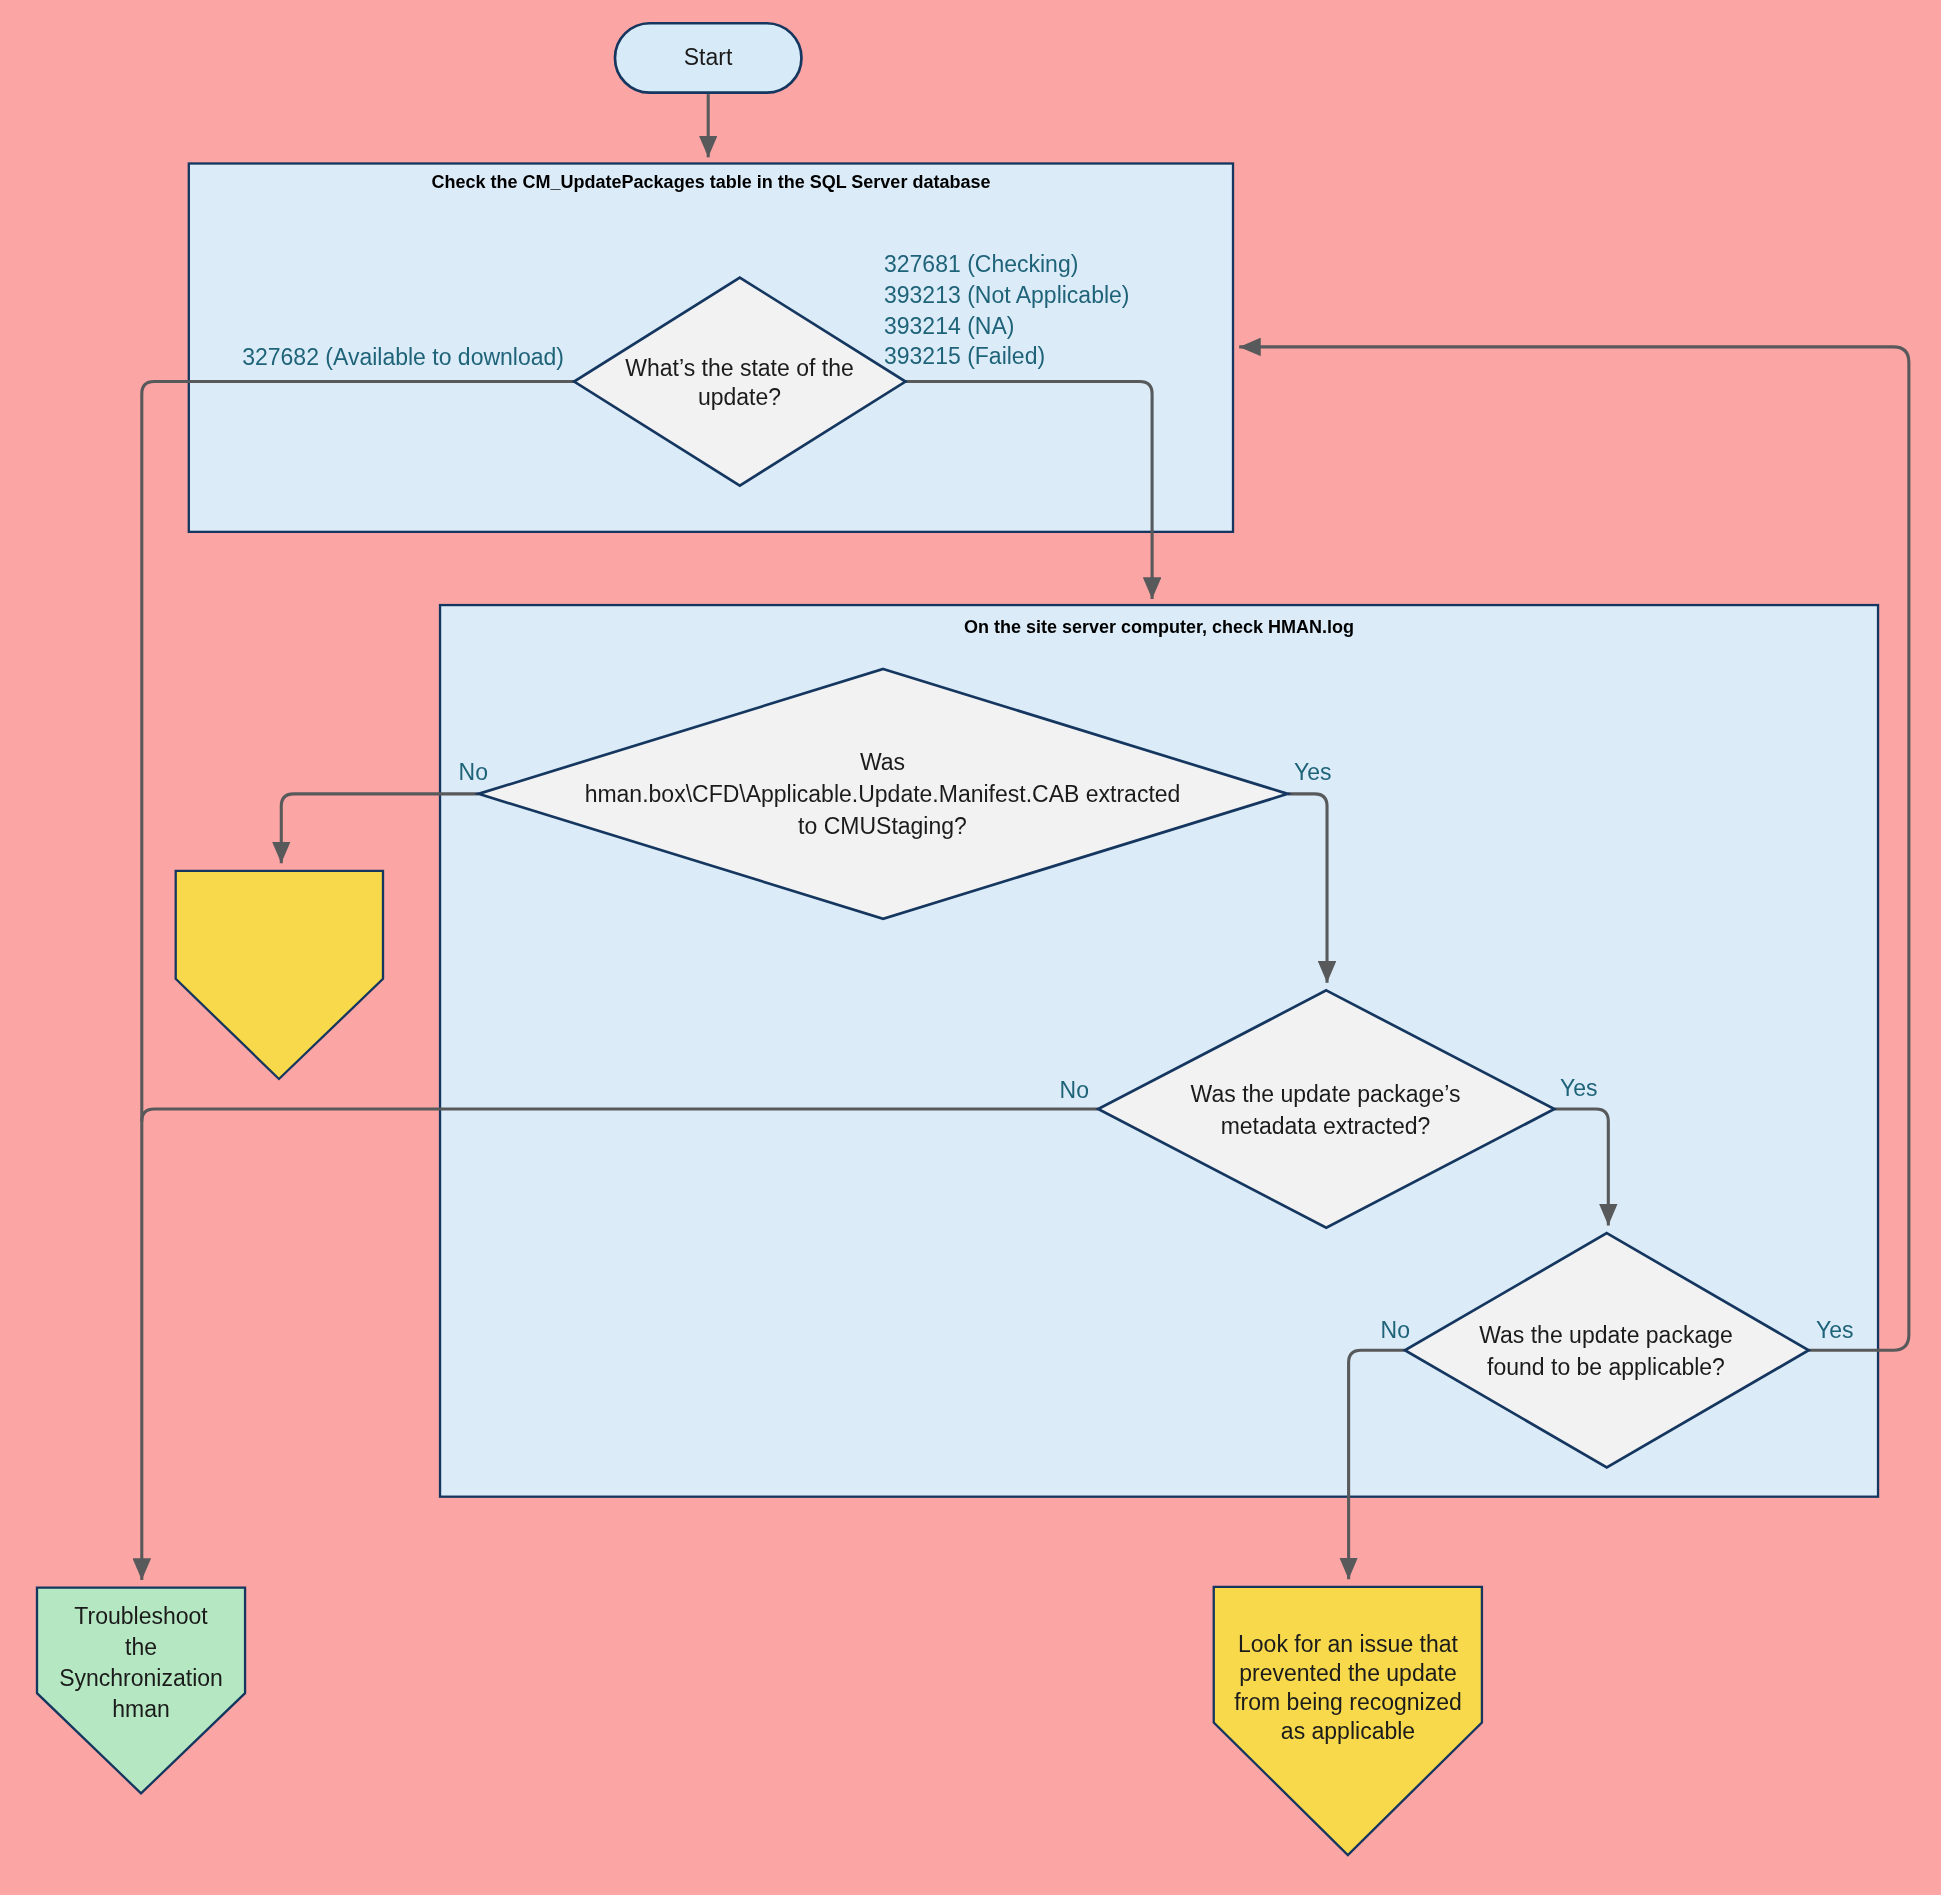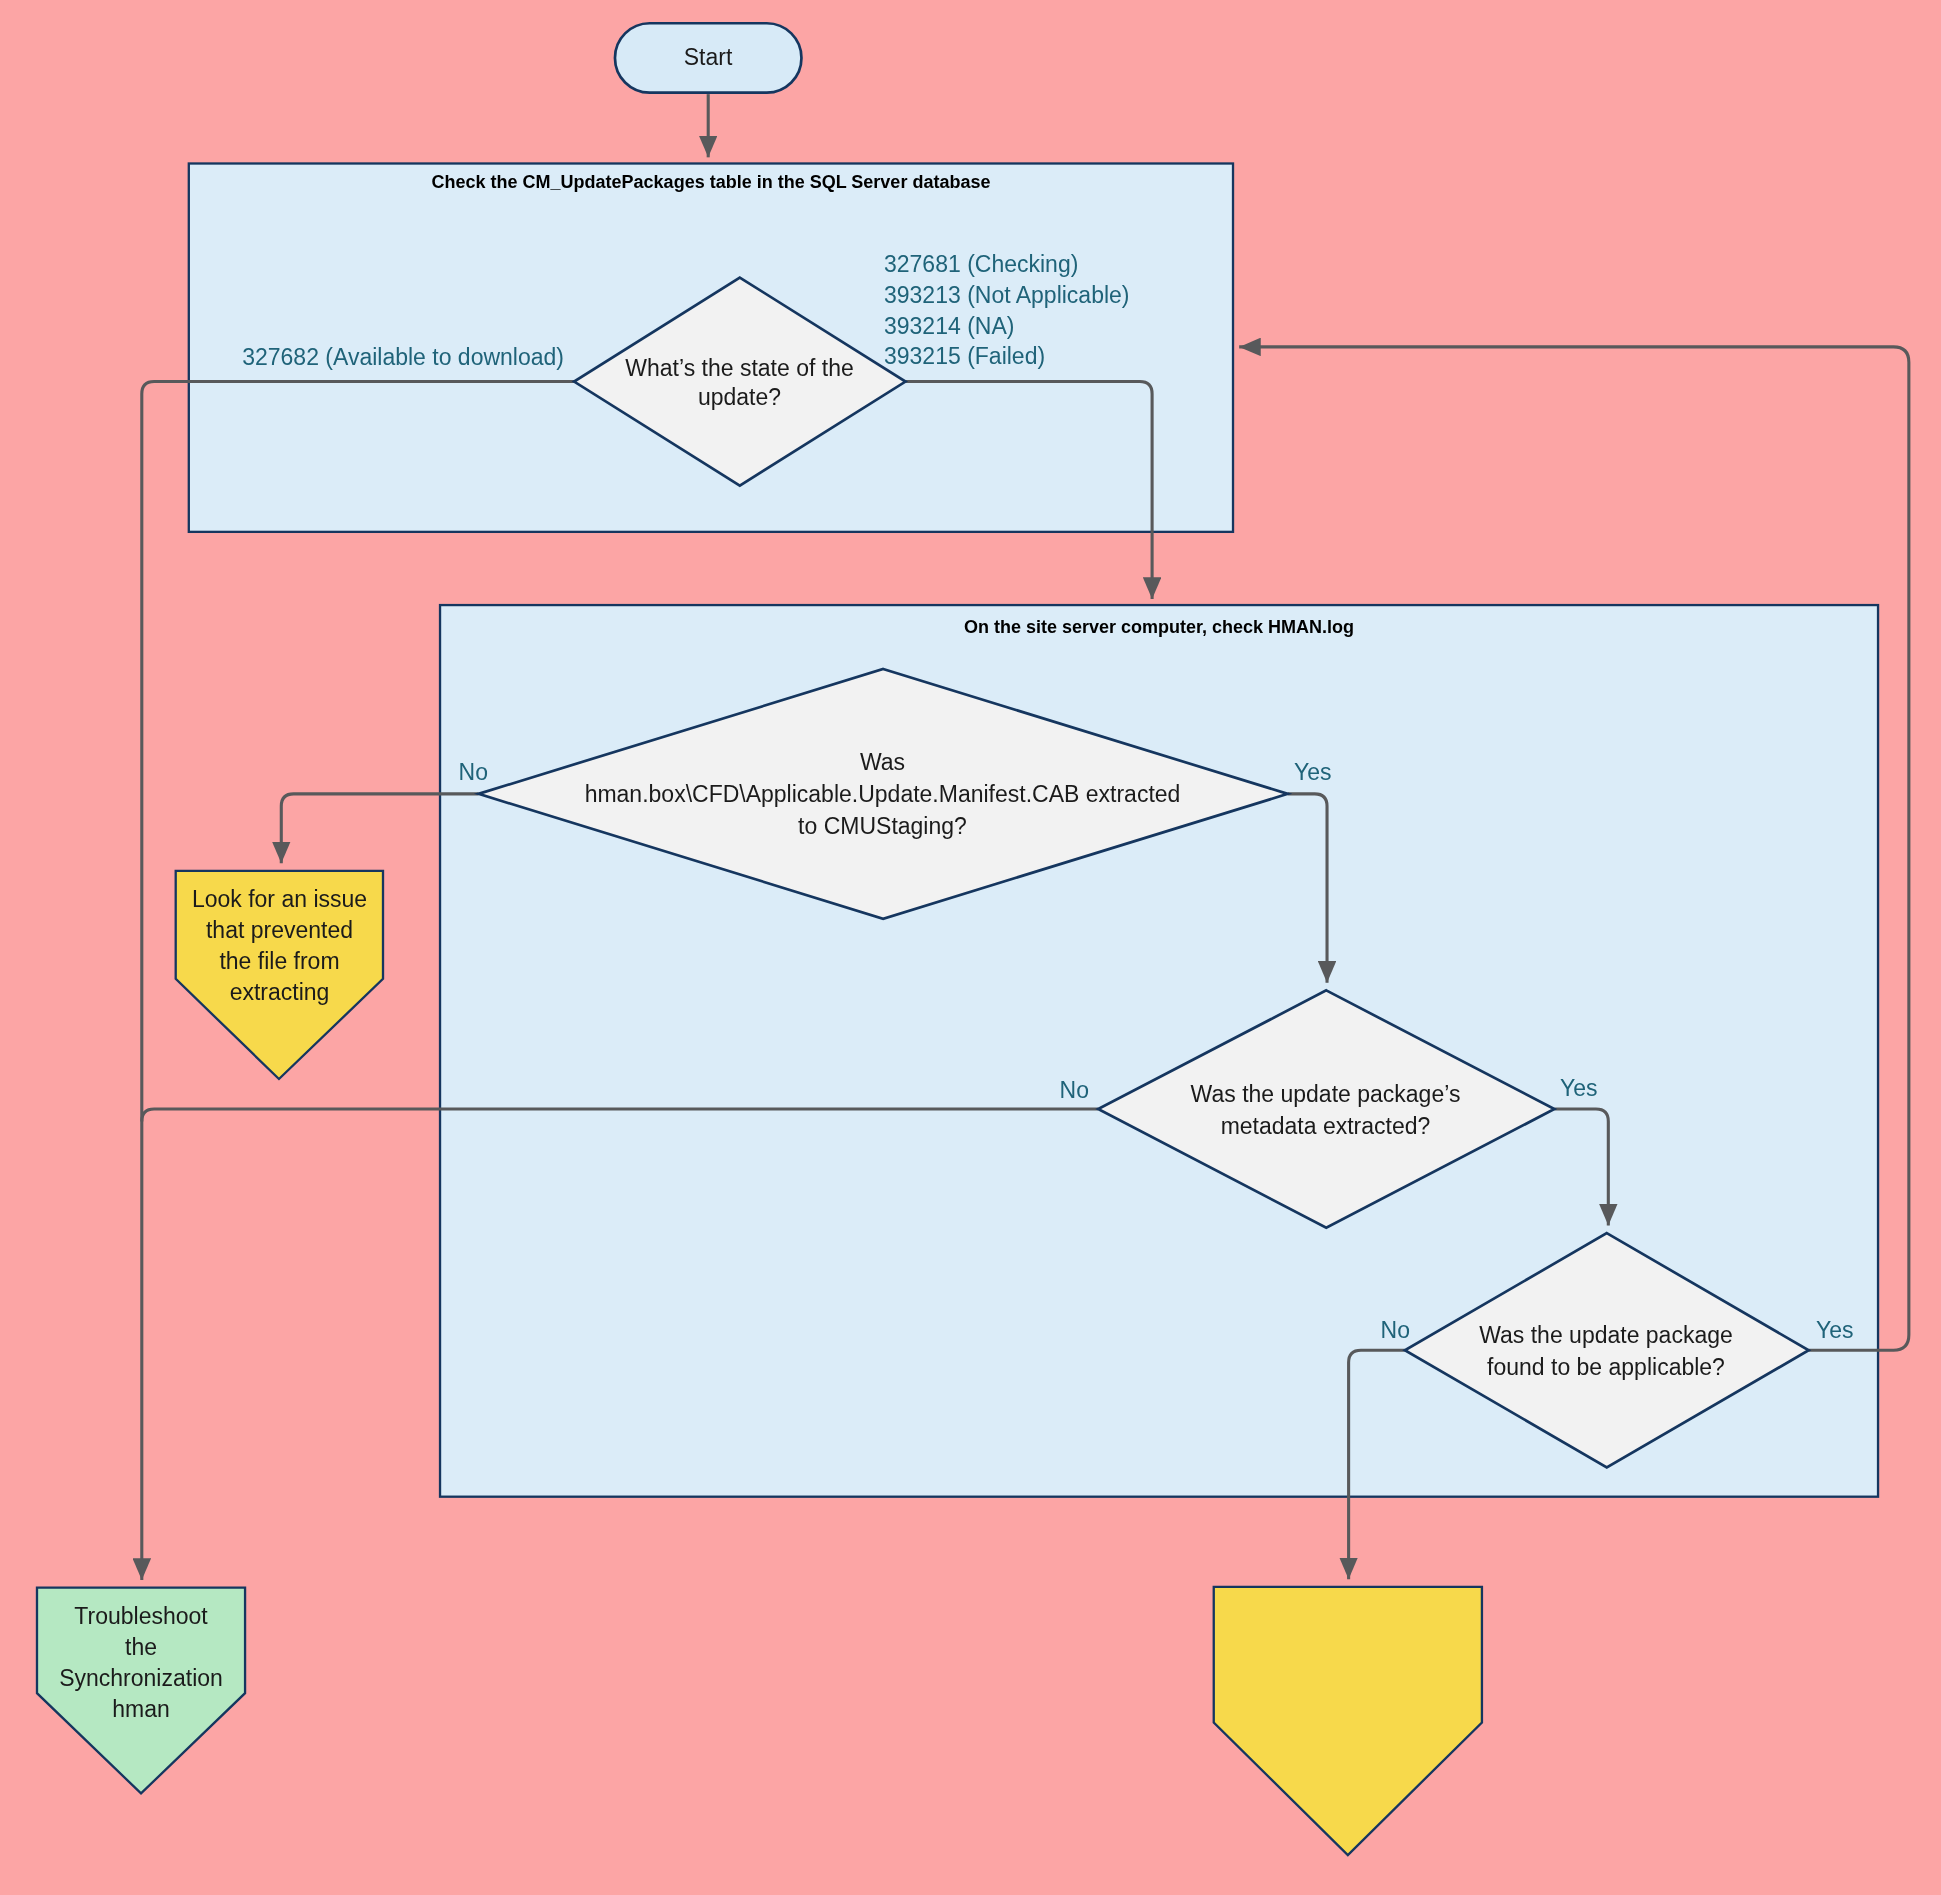--- a/index.html
+++ b/index.html
@@ -93,25 +93,25 @@
   <div class="lbl lh42" style="left:1133px;top:1077px;width:385px;height:65px;">Was the update package’s
 metadata extracted?</div>
   <div class="lbl teal right" style="left:989px;top:1075px;width:100px;height:31px;">No</div>
   <div class="lbl teal left" style="left:1560px;top:1073px;width:108px;height:31px;">Yes</div>
 
   <div class="lbl lh42" style="left:1429px;top:1318px;width:354px;height:65px;">Was the update package
 found to be applicable?</div>
   <div class="lbl teal right" style="left:1310px;top:1315px;width:100px;height:31px;">No</div>
   <div class="lbl teal left" style="left:1816px;top:1315px;width:108px;height:31px;">Yes</div>
 
-  <div class="lbl" style="left:176px;top:884px;width:207px;height:123px;">Look for an issue
-that prevented
-the file from
-extracting</div>
 
   <div class="lbl" style="left:37px;top:1601px;width:208px;height:123px;">Troubleshoot
 the
 Synchronization
 hman</div>
 
+  <div class="lbl lh38" style="left:1214px;top:1629px;width:268px;height:117px;">Look for an issue that
+prevented the update
+from being recognized
+as applicable</div>
 
 </div>
 
 
 </body></html>

